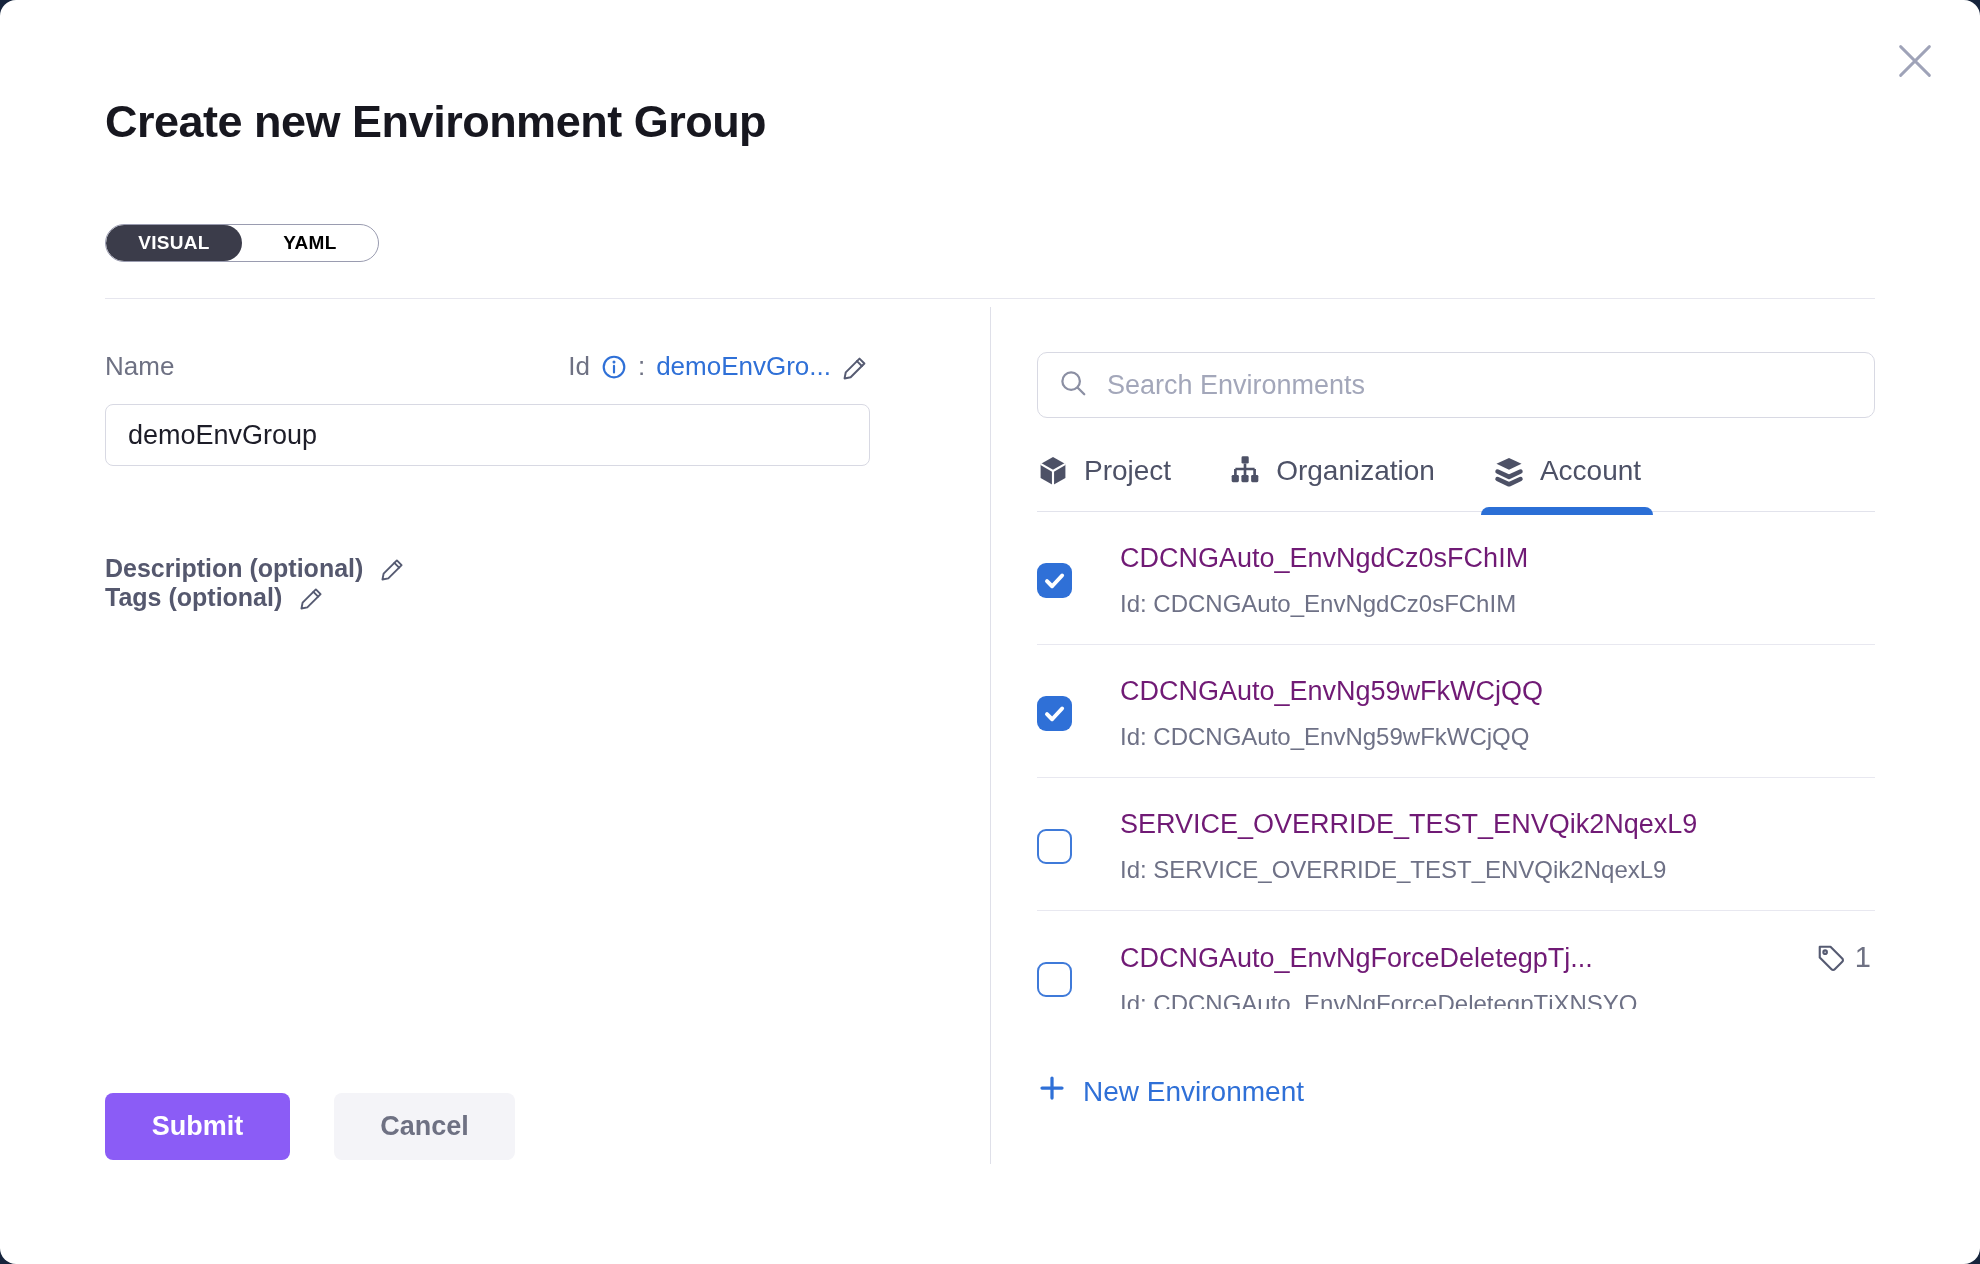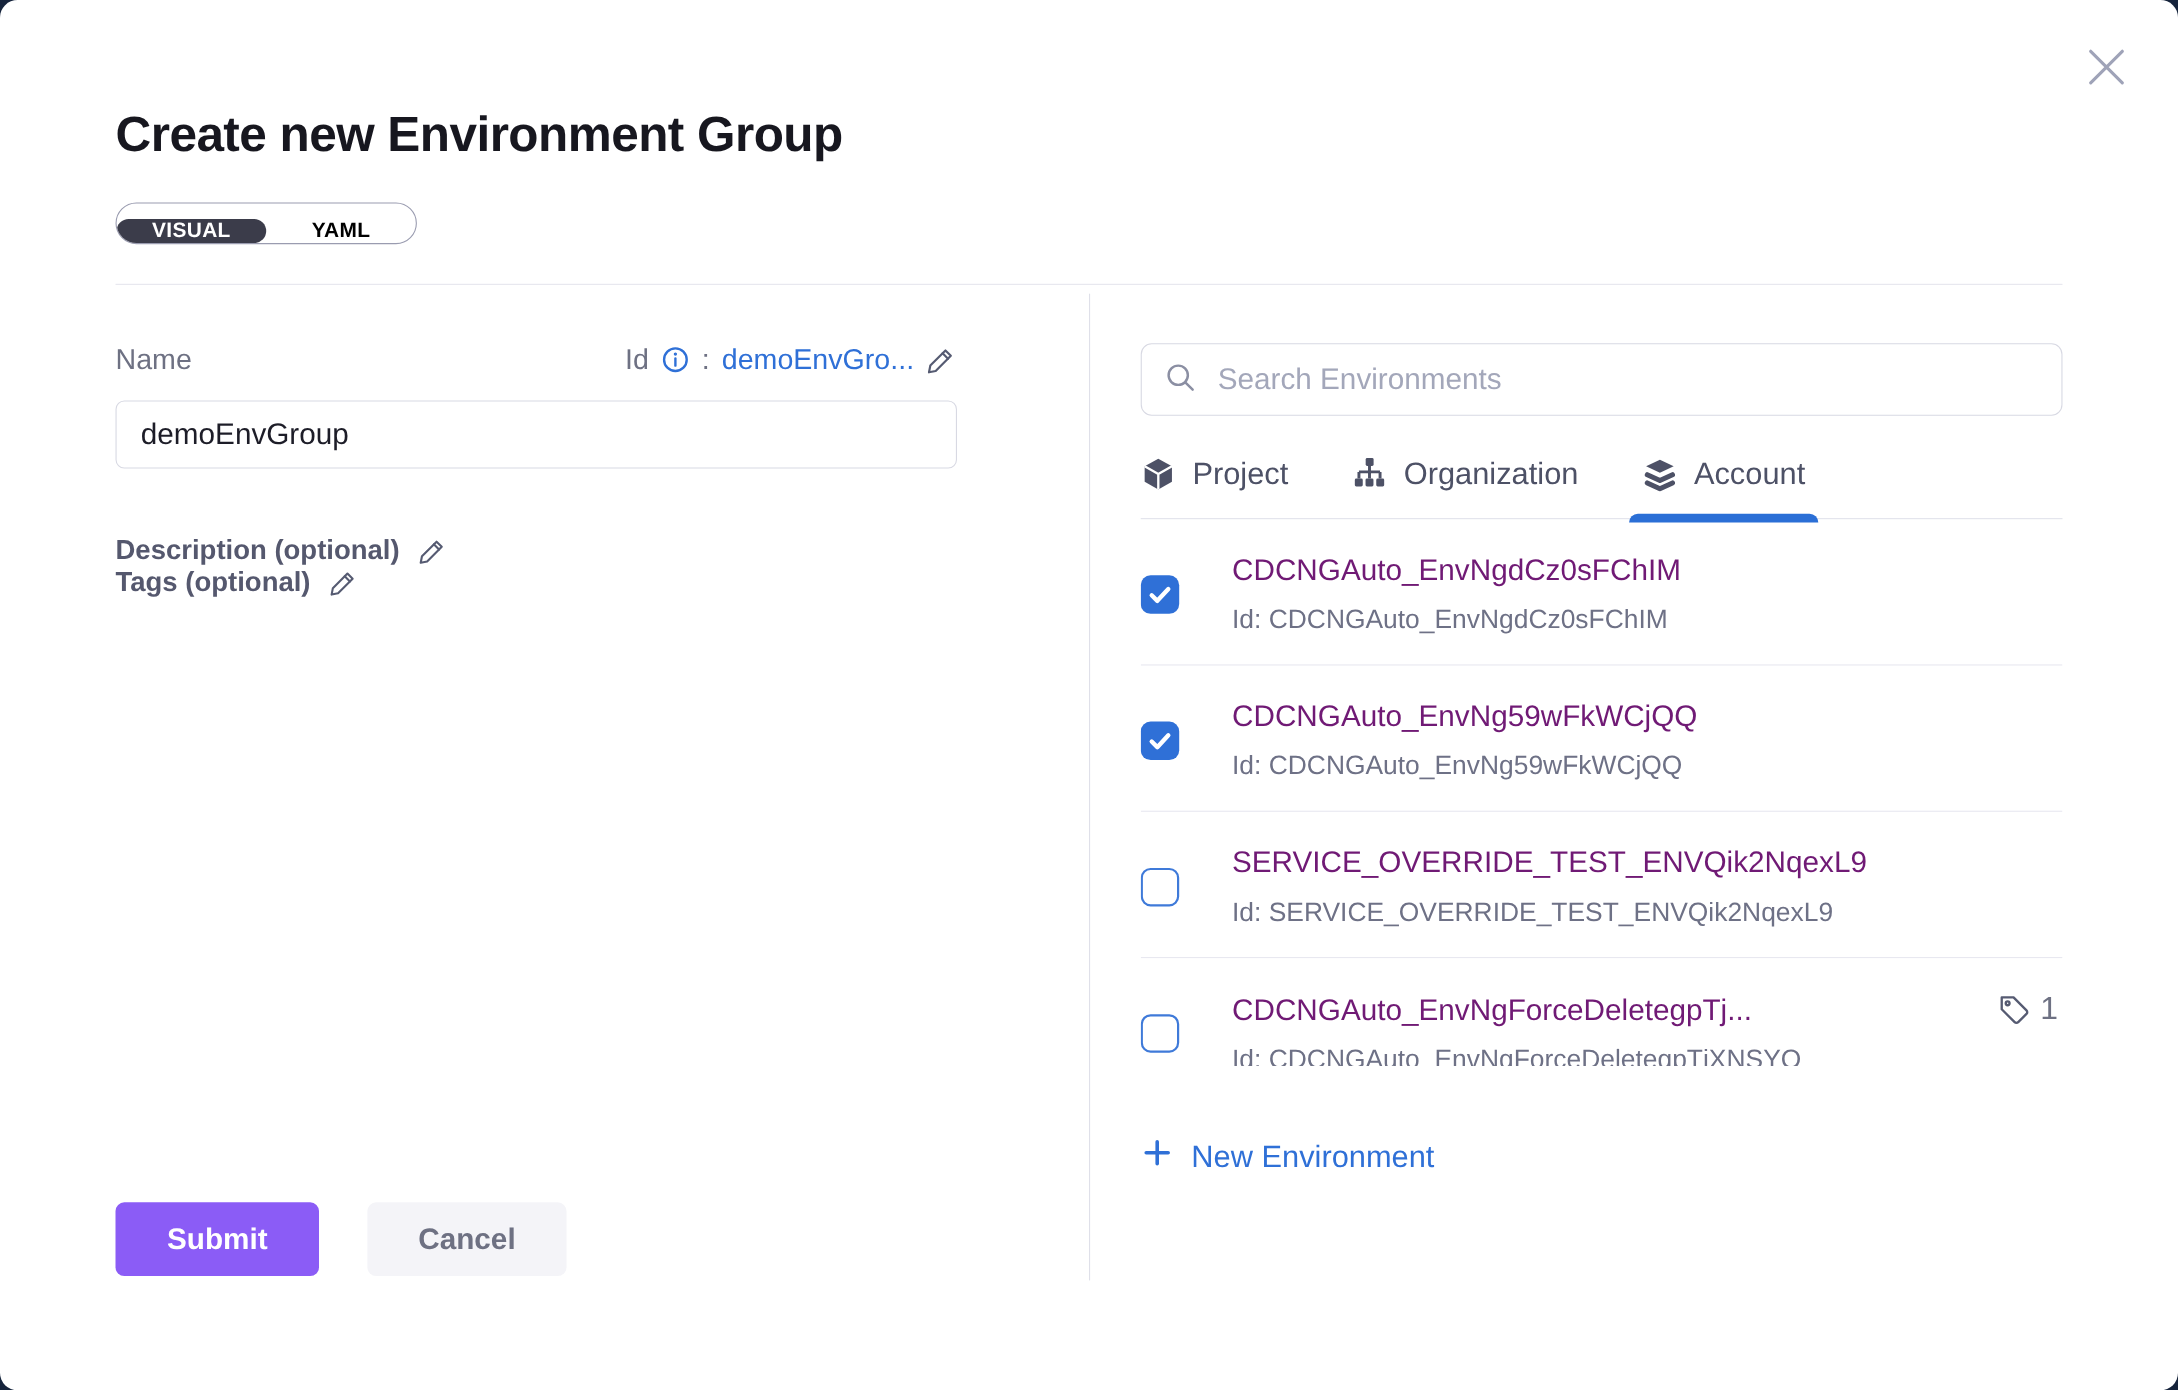--- a/index.html
+++ b/index.html
@@ -7,40 +7,40 @@
   *{box-sizing:border-box;}
   .modal{position:absolute;inset:0;background:#fff;border-radius:16px;overflow:hidden;
     display:flex;flex-direction:column;padding:0 105px;}
   
   .close-btn{position:absolute;top:38px;right:42px;width:46px;height:46px;border:none;
     background:none;padding:0;cursor:pointer;}
   
   h1{margin:96px 0 0;font-size:45px;line-height:52px;font-weight:700;color:#17171f;
     letter-spacing:-.5px;}
   
-  .toggle{margin-top:36px;display:inline-flex;width:274px;height:38px;border:1.5px solid #9a9cb0;
-    border-radius:20px;background:#fff;overflow:hidden;flex:none;align-self:flex-start;align-items:flex-end;}
+  .toggle{margin-top:76px;display:inline-flex;width:274px;height:38px;border:1.5px solid #9a9cb0;
+    border-radius:20px;background:#fff;overflow:hidden;flex:none;align-self:flex-start;}
   .toggle .opt{flex:1;display:flex;align-items:center;justify-content:center;font-size:19px;
     font-weight:700;color:#000000;letter-spacing:.3px;cursor:pointer;}
   .toggle .opt.active{background:#3b3c4a;color:#fff;border-radius:20px;}
   .top-divider{margin-top:36px;border:none;border-top:1.5px solid #e6e6ee;width:100%;}
   
   .content{flex:1;display:flex;min-height:0;}
   .left{width:885px;flex:none;display:flex;flex-direction:column;padding:44px 120px 104px 0;}
   .right{flex:1;border-left:1.5px solid #dfe0e9;padding:45px 0 0 46px;margin-bottom:100px;}
   
   .name-row{display:flex;justify-content:space-between;align-items:center;font-size:26px;
     color:#6e7183;}
   .id-group{display:inline-flex;align-items:center;gap:11px;}
   .id-link{color:#2f70d7;cursor:pointer;text-decoration:none;}
   .icon-btn{display:inline-flex;align-items:center;cursor:pointer;}
   .name-input{margin-top:22px;width:100%;height:62px;border:1.5px solid #d8d9e3;border-radius:8px;
     padding:0 22px;font-size:27px;color:#1d1d28;font-family:"Liberation Sans",sans-serif;outline:none;}
   .opt-row{display:flex;align-items:center;gap:17px;font-size:25px;font-weight:700;color:#55586e;}
-  .desc-row{margin-top:60px;}
+  .desc-row{margin-top:88px;}
   .tags-row{}
   
   .btns{margin-top:auto;display:flex;gap:44px;}
   .btn{height:67px;border:none;border-radius:8px;font-size:27px;font-weight:700;cursor:pointer;
     font-family:"Liberation Sans",sans-serif;}
   .btn-submit{width:185px;background:#8b5cf6;color:#fff;}
   .btn-cancel{width:181px;background:#f4f4f8;color:#6e7183;}
   
   .search{display:flex;align-items:center;height:66px;border:1.5px solid #d8d9e3;border-radius:10px;
     padding:0 20px;gap:17px;background:#fff;}

